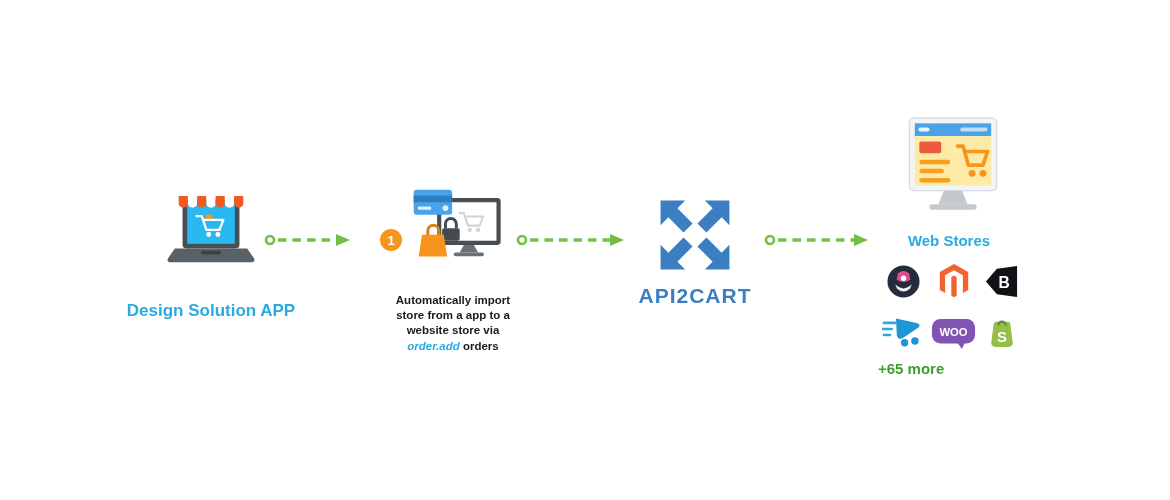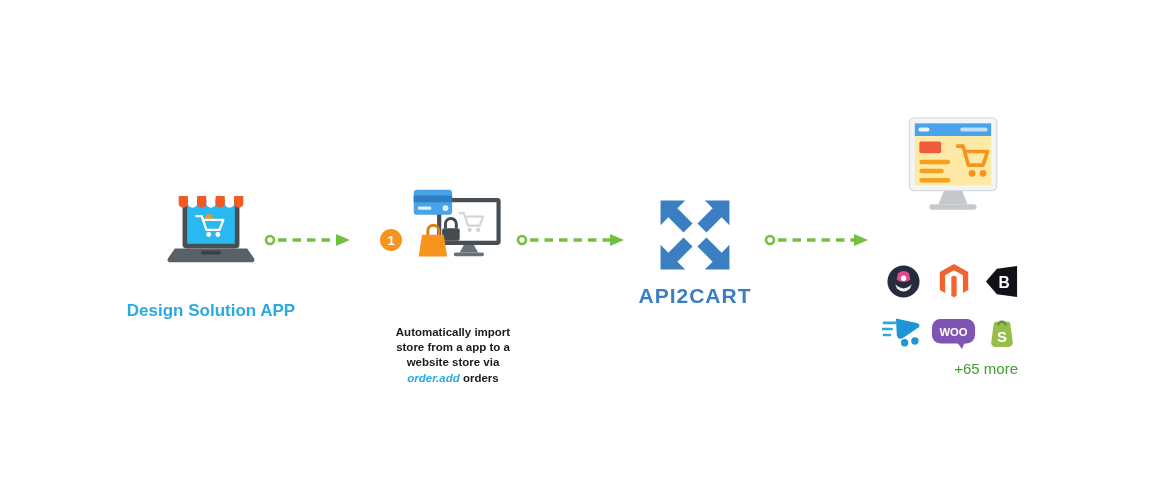--- a/index.html
+++ b/index.html
@@ -7,24 +7,24 @@
   body { font-family:"Liberation Sans", sans-serif; }
   .canvas {
     position:relative; width:1170px; height:500px;
     background:#ffffff; overflow:hidden; margin:0 auto;
   }
   .abs { position:absolute; }
   .node-label { font-weight:bold; text-align:center; white-space:nowrap; }
   .app-label   { color:var(--accent-blue,#29abe2); font-size:17px; }
   .api-label   { color:var(--api2cart-blue,#3b7ec2); font-size:21px; letter-spacing:1px; }
   .stores-label{ color:var(--accent-blue,#29abe2); font-size:15px; }
-  .more-label  { color:var(--more-green,#3f9e2f); font-size:15px; font-weight:normal; text-align:right; }
+  .more-label  { color:var(--more-green,#3f9e2f); font-size:15px; font-weight:bold; text-align:left; }
   .caption {
     font-size:11.5px; font-weight:bold; color:#1b1b1b;
-    text-align:center; line-height:1.32;margin-top:32px;
+    text-align:center; line-height:1.32;
   }
   .caption .link { color:var(--accent-blue,#29abe2); cursor:pointer; text-decoration:none;font-style:italic; }
   .badge {
     width:22px; height:22px; border-radius:50%;
     background:var(--badge-orange,#f7941e); color:#ffffff;
     font-size:13px; font-weight:bold;
     display:flex; align-items:center; justify-content:center;
   }
   svg { display:block; }
 </style>
@@ -144,20 +144,21 @@
       <rect x="18" y="68" width="34" height="5" rx="2.5" fill="#f7a01d"></rect>
       <g>
         <path d="M60 33 h6 l6 21 h16 l5 -15 h-23" fill="none" stroke="#f7941e" stroke-width="4" stroke-linecap="round" stroke-linejoin="round"></path>
         <circle cx="76" cy="63" r="3.8" fill="#f7941e"></circle>
         <circle cx="88" cy="63" r="3.8" fill="#f7941e"></circle>
       </g>
       <path d="M45 82 l-6 15 h32 l-6 -15 z" fill="#c4c9cd"></path>
       <rect x="29" y="97" width="52" height="6" rx="3" fill="#c4c9cd"></rect>
     </svg>
   </div>
+  <div class="abs node-label stores-label" style="left:838px; top:232px; width:222px;">Web Stores</div>
 
   <div class="abs" style="left:887px; top:265px;">
     <svg viewBox="0 0 36 36" width="33" height="33">
       <circle cx="18" cy="18" r="17.5" fill="#272c3d"></circle>
       <path d="M9 21 q9 9 18 0 l-2 5 q-7 6 -14 0 z" fill="#f2f2f2"></path>
       <path d="M12 9 q6 -5 12 0 l1.5 7 q-7.5 5 -15 0 z" fill="#e2498e"></path>
       <circle cx="18" cy="14.5" r="3" fill="#ffffff"></circle>
     </svg>
   </div>
   <div class="abs" style="left:938px; top:263px;">

